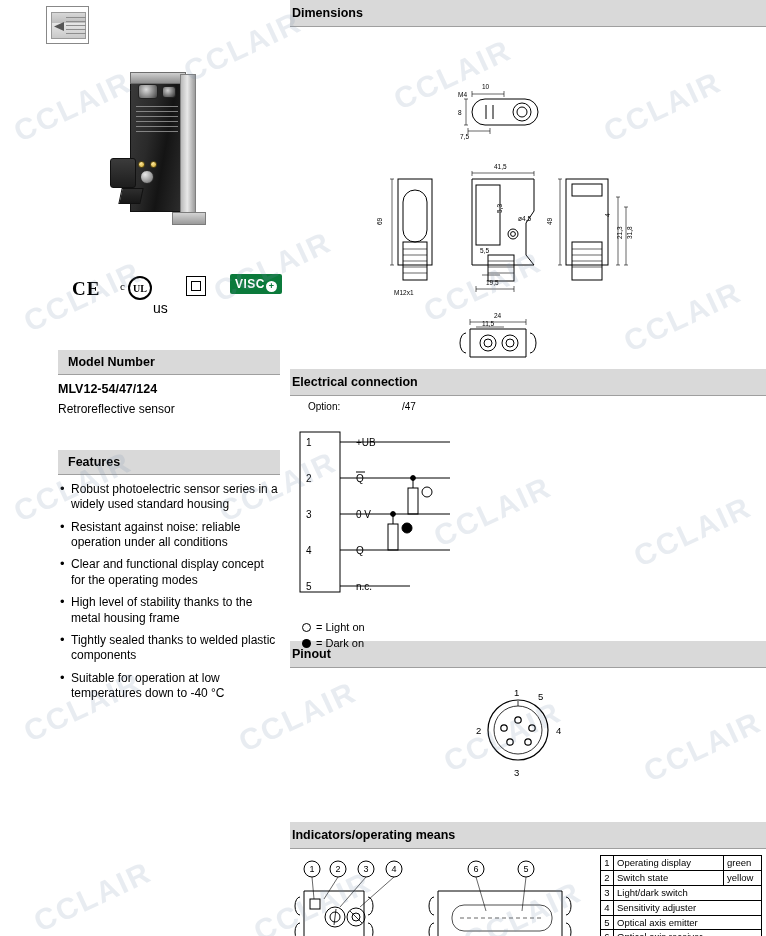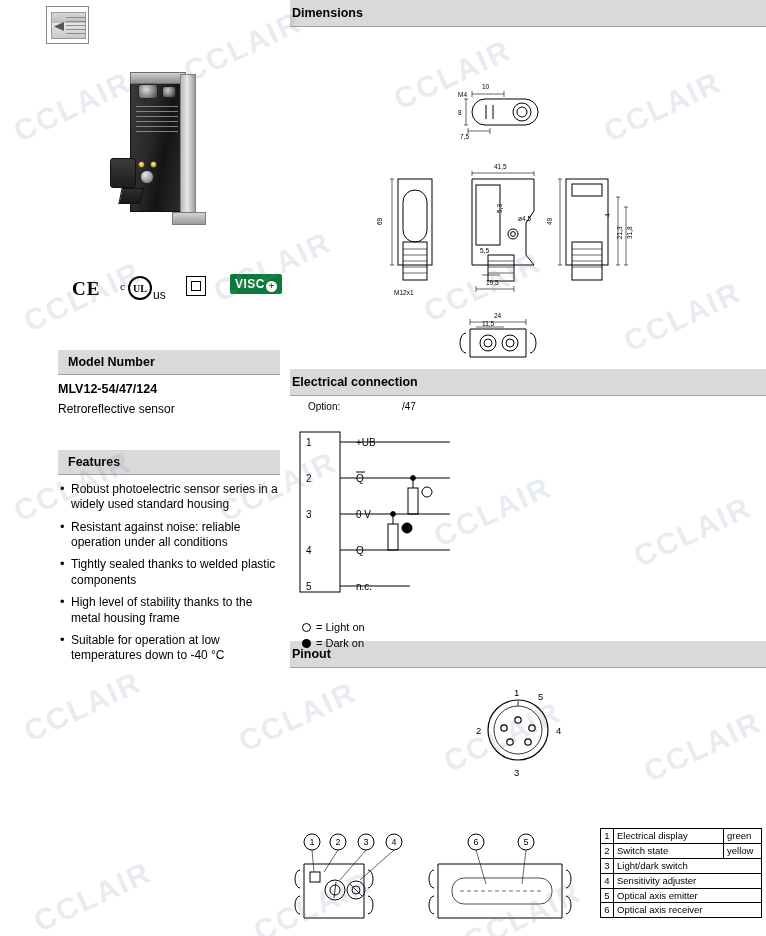--- a/index.html
+++ b/index.html
@@ -171,21 +171,21 @@
     position: absolute; left: 120px; top: 2px;
     width: 40px; height: 28px;
   }
   .ul-c { position:absolute; left:0; top:6px; font-size:11px; font-family:"Liberation Serif",serif; }
   .ul-circle {
     position:absolute; left:8px; top:2px;
     width:24px;height:24px;border:2px solid #000;border-radius:50%;
     font-size:10px; font-weight:bold; font-family:"Liberation Serif",serif;
     text-align:center; line-height:22px;
   }
-  .ul-us { position:absolute; left:33px; top:14px; font-size:12px; }
+  .ul-us { position:absolute; left:33px; top:26px; font-size:14px; }
   .sq-mark {
     position:absolute; left:186px; top:4px;
     width:20px;height:20px;border:1.5px solid #000;
   }
   .sq-mark:after{
     content:""; position:absolute; left:4px; top:4px; right:4px; bottom:4px;
     border:1.5px solid #000;
   }
   .visco {
     position:absolute; left:230px; top:2px;
@@ -338,22 +338,23 @@
       <div class="sec-hdr">Model Number</div>
       <div class="model-num">MLV12-54/47/124</div>
       <div class="model-desc">Retroreflective sensor</div>
     </div>
 
     <div class="left-sec" style="top:438px;">
       <div class="sec-hdr">Features</div>
       <ul class="features">
         <li>Robust photoelectric sensor series in a widely used standard housing</li>
         <li>Resistant against noise: reliable operation under all conditions</li>
+        <li>Clear and functional display concept for the operating modes</li>
+        <li>High level of stability thanks to the metal housing frame</li>
         <li>Tightly sealed thanks to welded plastic components</li>
-        <li>High level of stability thanks to the metal housing frame</li>
         <li>Suitable for operation at low temperatures down to -40 °C</li>
       </ul>
     </div>
 
   </div>
 
   <div class="right-col">
 
     <div class="r-hdr">Dimensions</div>
     <div class="r-body drawing" style="height:342px;">
@@ -516,20 +517,21 @@
         <g font-family="Liberation Sans, sans-serif" font-size="9.5" fill="#000">
           <text x="224" y="28">1</text>
           <text x="186" y="66">2</text>
           <text x="224" y="108">3</text>
           <text x="266" y="66">4</text>
           <text x="248" y="32">5</text>
         </g>
       </svg>
     </div>
 
+    <div class="r-hdr">Indicators/operating means</div>
     <div class="r-body drawing" style="height:115px; position:relative;">
       <svg width="310" height="112" viewBox="0 0 310 112">
         <g stroke="#000" fill="none" stroke-width="1">
 
           <path d="M14,42 L74,42 L74,96 L14,96 Z"></path>
           <path d="M10,48 a5,9 0 0 0 0,18"></path>
           <path d="M10,74 a5,9 0 0 0 0,18"></path>
           <path d="M78,48 a5,9 0 0 1 0,18"></path>
           <path d="M78,74 a5,9 0 0 1 0,18"></path>
           <rect x="20" y="50" width="10" height="10"></rect>
@@ -568,21 +570,21 @@
           <text x="104" y="23">4</text>
           <text x="186" y="23">6</text>
           <text x="236" y="23">5</text>
         </g>
       </svg>
 
       <table class="ind">
         <tbody>
             <tr>
           <td class="num">1</td>
-          <td>Electrical display</td>
+          <td>Operating display</td>
           <td class="col">green</td>
         </tr>
         <tr>
           <td class="num">2</td>
           <td>Switch state</td>
           <td class="col">yellow</td>
         </tr>
         <tr>
           <td class="num">3</td>
           <td colspan="2">Light/dark switch</td>

